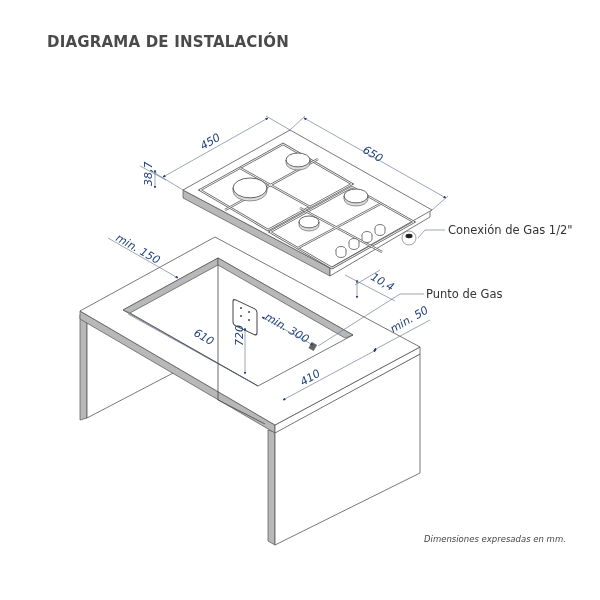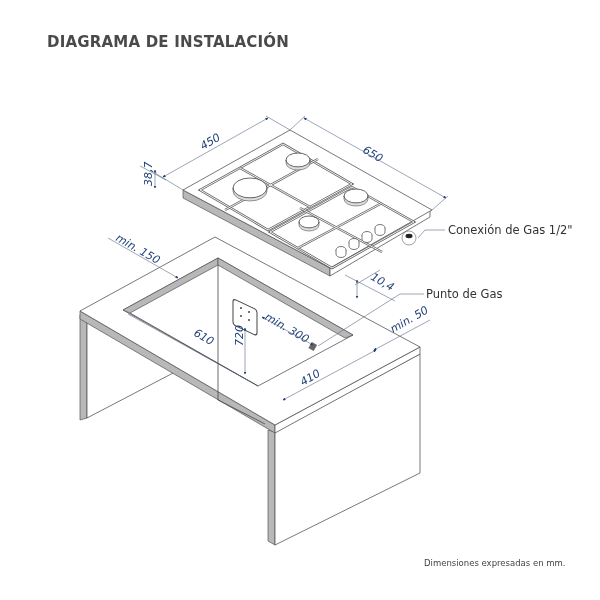--- a/index.html
+++ b/index.html
@@ -1,18 +1,18 @@
 <!DOCTYPE html>
 <html><head>
 <meta charset="utf-8">
 <style>
   html, body { margin: 0; padding: 0; background: #ffffff; }
   body { width: 600px; height: 600px; position: relative; overflow: hidden; font-family: "Liberation Sans", sans-serif; }
   .title { position: absolute; left: 36px; top: 33px; font-size: 15px; font-weight: bold; color: #4a4a4a; letter-spacing: 0.2px; font-family: "DejaVu Sans", sans-serif; margin-left: 11px; }
-  .footnote { position: absolute; left: 424px; top: 558px; font-size: 8.5px; color: #444; font-family: "DejaVu Sans", sans-serif; }
+  .footnote { position: absolute; left: 424px; top: 534px; font-size: 8.5px; color: #444; font-family: "DejaVu Sans", sans-serif; font-style: italic; }
   svg { position: absolute; left: 0; top: 0; }
   .dim { fill: #1f3f7a; font-family: "DejaVu Sans", sans-serif; font-size: 11px; font-style: italic; }
   .lbl { fill: #333; font-family: "DejaVu Sans", sans-serif; font-size: 11.5px; }
   .ln { stroke: #444; stroke-width: 0.8; fill: none; }
   .dl { stroke: #5a6a88; stroke-width: 0.6; fill: none; }
   .wall { fill: #b8b8b8; stroke: #555; stroke-width: 0.7; }
   .face { fill: #ffffff; stroke: #555; stroke-width: 0.8; }
   .grate { stroke: #666; stroke-width: 2.4; fill: none; }
   .grate2 { stroke: #f2f2f2; stroke-width: 1.0; fill: none; }
 </style>

